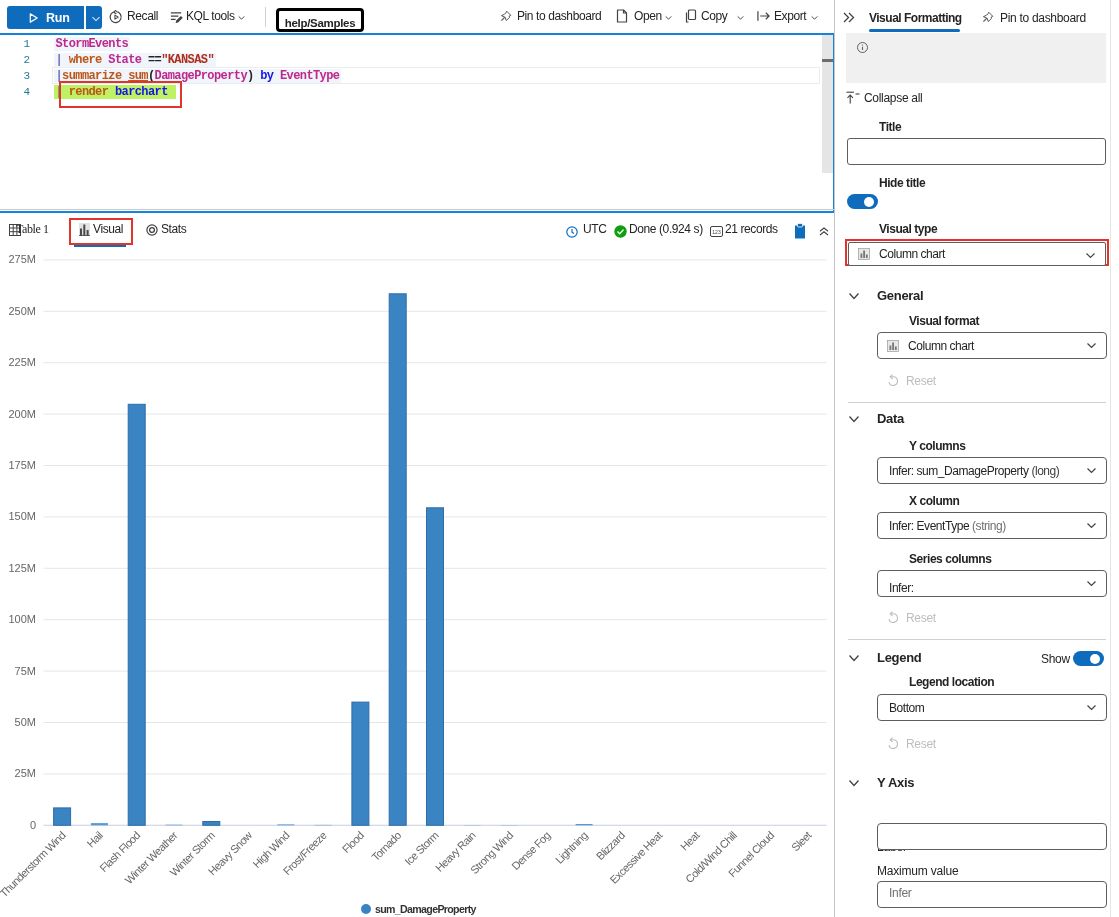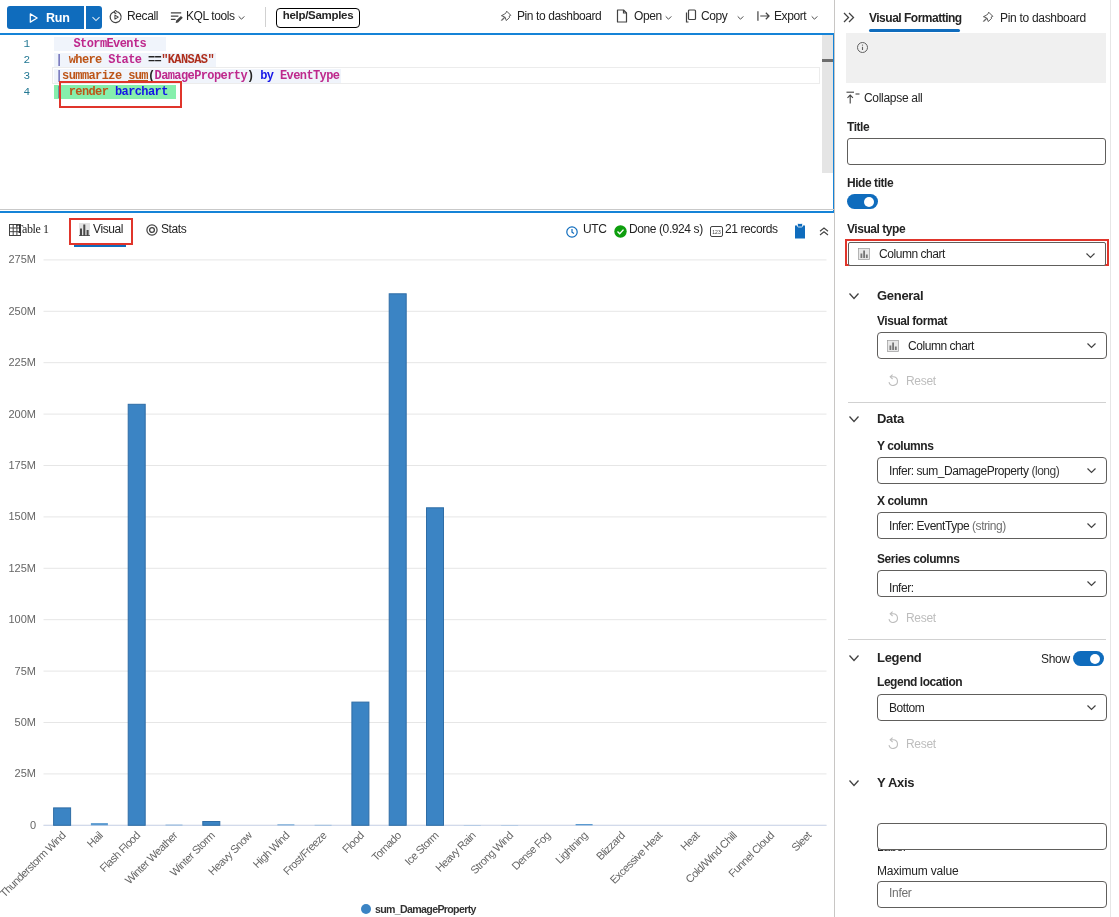--- a/index.html
+++ b/index.html
@@ -1,21 +1,21 @@
 <!DOCTYPE html>
 <html><head>
 <meta charset="utf-8">
 <style>
   html,body{margin:0;padding:0;}
   body{width:1119px;height:917px;overflow:hidden;font-family:"Liberation Sans",sans-serif;background:#fff;color:#242424;}
   #app{position:relative;width:1119px;height:917px;}
   .abs{position:absolute;}
   .t13{font-size:12px;letter-spacing:-0.4px;color:#242424;}
   .mono{font-family:"Liberation Mono",monospace;font-size:12px;letter-spacing:-0.6px;line-height:16px;white-space:pre;font-weight:700;}
-  .lab{font-size:12px;font-weight:700;letter-spacing:-0.45px;color:#242424;}
+  .lab{font-size:12px;font-weight:700;letter-spacing:-0.45px;color:#242424;margin-left:32px;}
   .dd{position:absolute;height:25px;border:1px solid #605e5c;border-radius:4px;background:#fff;display:flex;align-items:center;font-size:12px;letter-spacing:-0.45px;color:#242424;}
   .dd .chev{position:absolute;right:9px;top:8px;}
   .inp{position:absolute;height:25px;border:1px solid #605e5c;border-radius:3px;background:#fff;}
   .reset{position:absolute;color:#bdbdbd;font-size:12px;letter-spacing:-0.3px;display:flex;gap:7px;}
   .divider{position:absolute;left:848px;width:258px;height:1px;background:#d1d1d1;}
   .sect{position:absolute;font-size:13px;font-weight:700;letter-spacing:-0.3px;color:#242424;}
 </style>
 </head>
 <body>
 <div id="app">
@@ -45,21 +45,21 @@
       <path d="M2 3 h11 M2 6.5 h8 M2 10 h5" stroke="#424242" stroke-width="1.3" fill="none"></path>
       <path d="M14.2 6.8 L9.2 11.8 L8.6 14.4 L11.2 13.8 L16.2 8.8 Z" fill="#424242" transform="translate(-1.5,-0.5)"></path>
     </svg>
   <span class="abs t13" style="left:186px;top:9px;">KQL tools</span>
   <svg class="abs" style="left:237px;top:14px;" width="9" height="8" viewBox="0 0 10 10">
       <path d="M1.5 3 L5 6.5 L8.5 3" fill="none" stroke="#424242" stroke-width="1.2"></path>
     </svg>
 
   <div class="abs" style="left:265px;top:7px;width:1px;height:20px;background:#d1d1d1;"></div>
 
-  <div class="abs" style="left:276px;top:8px;width:82px;height:18px;border:1px solid #000000;border-radius:4px;display:flex;align-items:flex-start;justify-content:center;">
+  <div class="abs" style="left:276px;top:8px;width:82px;height:18px;border:3px solid #000000;border-radius:4px;display:flex;align-items:flex-end;justify-content:center;">
     <span style="font-size:11.5px;font-weight:700;letter-spacing:-0.3px;">help/Samples</span>
   </div>
 
   <svg class="abs" style="left:499px;top:10px;" width="13" height="13" viewBox="0 0 16 16">
       <path d="M9.5 1.5 L14.5 6.5 L12.5 7.5 L13 9 L9 13 L7.5 9 L3.5 13 L3 12.5 L7 8.5 L3 7 L7 5 L8.5 3.5 Z" fill="none" stroke="#424242" stroke-width="1.1" stroke-linejoin="round"></path>
     </svg>
   <span class="abs t13" style="left:517px;top:9px;">Pin to dashboard</span>
   <svg class="abs" style="left:616px;top:9px;" width="12" height="14" viewBox="0 0 12 14">
       <path d="M1.5 1 h6 L10.5 4 V13 h-9 Z" fill="none" stroke="#424242" stroke-width="1.2" stroke-linejoin="round"></path>
       <path d="M7.5 1 V4 H10.5" fill="none" stroke="#424242" stroke-width="1.2"></path>
@@ -88,24 +88,24 @@
   <div class="abs" style="left:0;top:33px;width:834px;height:2px;background:#1583d7;"></div>
   <div class="abs" style="left:0;top:35px;width:834px;height:174px;background:#fff;"></div>
 
   <div class="abs" style="left:52px;top:67px;width:768px;height:17px;border:1px solid #ececec;box-sizing:border-box;"></div>
 
   <div class="abs mono" style="left:0px;top:36px;width:30px;text-align:right;color:#237893;font-weight:400;font-size:11px;letter-spacing:0;">1
 2
 3
 4</div>
 
-  <div class="abs mono" style="left:55.5px;top:36px;"><span style="background:#f0f4fb;color:#be288c;padding:0 20px;margin:0 -2px;">StormEvents</span>
+  <div class="abs mono" style="left:55.5px;top:36px;"><span style="background:#f0f4fb;color:#be288c;padding:0 2px;margin:0 -2px;">StormEvents</span>
 <span style="background:#f0f4fb;padding:0 2px;margin:0 -2px;"><span style="color:#2a2a96;font-weight:400;">|</span> <span style="color:#bd5518;">where</span> <span style="color:#be288c;">State</span> <span style="color:#242424;">==</span><span style="color:#ae2e1c;">"KANSAS"</span></span>
 <span style="background:#f0f4fb;padding:0 2px;margin:0 -2px;"><span style="color:#2a2a96;font-weight:400;">|</span><span style="color:#bd5518;">summarize</span> <span style="color:#bd5518;font-weight:700;text-decoration:underline;">sum</span><span style="color:#242424;">(</span><span style="color:#be288c;">DamageProperty</span><span style="color:#242424;">)</span> <span style="color:#1515e6;">by</span> <span style="color:#be288c;">EventType</span></span>
-<span style="background:#86efac;padding:0 2px;margin:0 -2px;"><span style="color:#2a2a96;font-weight:400;">|</span> <span style="color:#bd5518;">render</span> <span style="color:#1515e6;">barchart</span>&nbsp;</span></div>
+<span style="background:#bef264;padding:0 2px;margin:0 -2px;"><span style="color:#2a2a96;font-weight:400;">|</span> <span style="color:#bd5518;">render</span> <span style="color:#1515e6;">barchart</span>&nbsp;</span></div>
 
   <div class="abs" style="left:59px;top:81px;width:123px;height:27px;border:2.5px solid #e0352b;box-sizing:border-box;"></div>
 
   <div class="abs" style="left:822px;top:35px;width:10.5px;height:138px;background:#e5e5e5;"></div>
   <div class="abs" style="left:822px;top:59px;width:10.5px;height:3px;background:#6e6e6e;"></div>
 
   <div class="abs" style="left:832.5px;top:33px;width:2px;height:179px;background:#1583d7;"></div>
 
   <div class="abs" style="left:0;top:208.5px;width:834px;height:1px;background:#c9c9c9;"></div>
   <div class="abs" style="left:0;top:210.5px;width:834px;height:2px;background:#1583d7;"></div>

